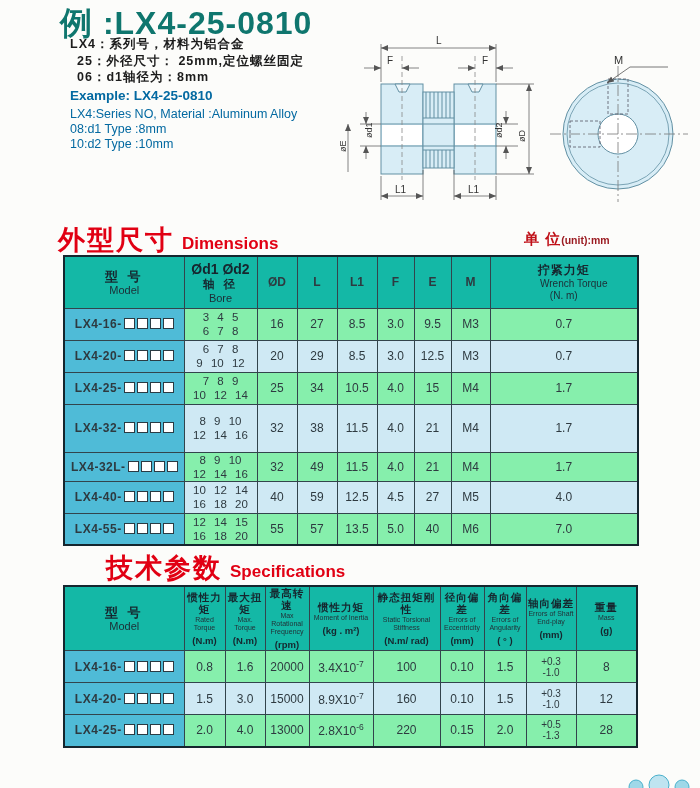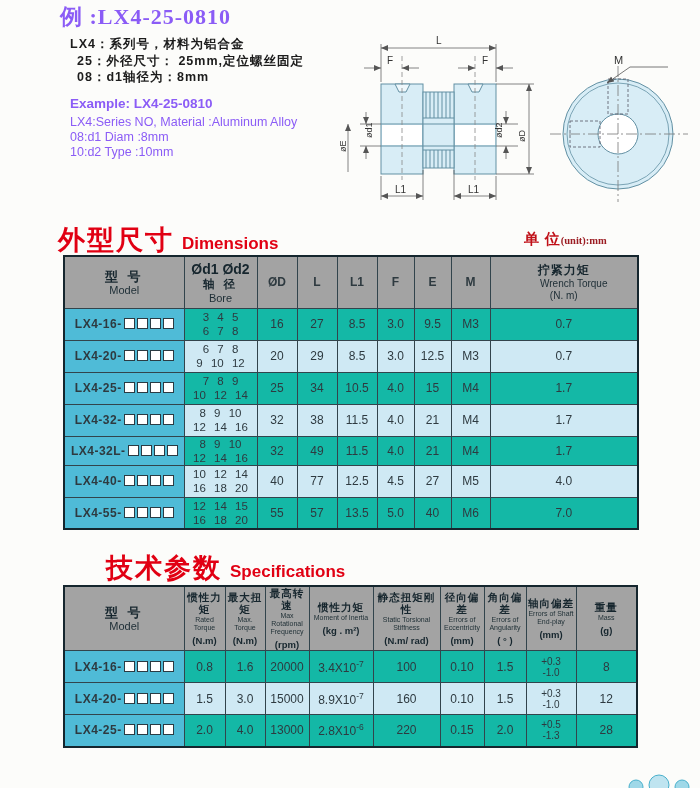--- a/index.html
+++ b/index.html
@@ -2,40 +2,40 @@
 <html><head>
 <meta charset="utf-8">
 <style>
   html,body{margin:0;padding:0;}
   body{
     width:700px;height:788px;position:relative;background:#fcfcfa;
     font-family:"Liberation Sans",sans-serif;color:#222;overflow:hidden;
   }
   .abs{position:absolute;}
   
-  .main-title{left:60px;top:2px;font-size:22px;font-weight:bold;color:#8b5cf6;letter-spacing:1px;font-family:Liberation Serif, serif;}
+  .main-title{left:60px;top:2px;font-size:32px;font-weight:bold;color:#0f766e;letter-spacing:1px;}
   .cn-block{left:70px;top:36px;font-size:12.5px;font-weight:bold;color:#1c1c1c;line-height:16.5px;letter-spacing:1px;}
   .cn-block .ind{padding-left:7px;}
-  .en-block{left:70px;top:96px;font-size:12.5px;color:#8b5cf6;line-height:15px;}
+  .en-block{left:70px;top:88px;font-size:12.5px;color:#0369a1;line-height:15px;}
   .en-title{font-weight:bold;font-size:13.5px;margin-bottom:4px;}
   .en-block .ind{padding-left:6px;}
   
   .sec-head{display:flex;align-items:baseline;gap:8px;}
   .sec-cn{font-size:27px;font-weight:bold;color:#e10013;letter-spacing:2px;}
   .sec-en{font-size:17px;font-weight:bold;color:#e10013;}
   .unit-note{font-weight:bold;color:#c01018;font-size:15px;letter-spacing:1px;}
   .unit-note small{font-weight:bold;font-size:10.5px;color:#9b1c22;letter-spacing:0;}
   
   table{border-collapse:collapse;table-layout:fixed;}
   .dtable{border:2px solid #15262e;}
   .dtable td{border:1px solid #32444c;text-align:center;vertical-align:middle;
     font-size:12px;color:#2e3a40;padding:0;}
-  .hdr td{background:#a3a3a3;}
+  .hdr td{background:#14b8a6;}
   .model-col{background:#4fbbd7;}
-  .row-a td{background:#14b8a6;}
+  .row-a td{background:#86efac;}
   .row-b td{background:#cfe9f4;}
   .row-a td.model-col,.row-b td.model-col{background:#4fbbd7;}
   .h-cn{font-size:13px;font-weight:bold;color:#16262e;letter-spacing:3px;line-height:15px;}
   .h-en{font-size:11px;color:#1d2d35;line-height:12px;}
   .h-sym{font-size:14px;font-weight:bold;color:#16262e;line-height:16px;}
   .h-big{font-size:17px;font-weight:bold;color:#16262e;}
   .h-cn2{font-size:10.5px;font-weight:bold;color:#16262e;letter-spacing:1px;line-height:12px;}
   .h-en2{font-size:7px;color:#223238;line-height:8px;padding:1px 1px;}
   .h-unit{font-size:9.5px;font-weight:bold;color:#16262e;line-height:11px;padding-top:2px;}
   .model-cell{font-size:11px;font-weight:bold;color:#16202c;letter-spacing:.5px;white-space:nowrap;}
@@ -48,27 +48,27 @@
   .footer-logo{right:2px;bottom:0;width:78px;height:15px;overflow:hidden;}
 </style>
 </head>
 <body>
 
 <div class="abs main-title">例 :LX4-25-0810</div>
 
 <div class="abs cn-block">
   <div>LX4：系列号，材料为铝合金</div>
   <div class="ind">25：外径尺寸： 25mm,定位螺丝固定</div>
-  <div class="ind">08：d1轴径为：8mm</div>
+  <div class="ind">06：d1轴径为：8mm</div>
 </div>
 
 <div class="abs en-block">
   <div class="en-title">Example: LX4-25-0810</div>
   <div>LX4:Series NO, Material :Aluminum Alloy</div>
-  <div>08:d1 Diam :8mm</div>
+  <div>08:d1 Type :8mm</div>
   <div>10:d2 Type :10mm</div>
 </div>
 
 <div class="abs drawing-box">
 <svg width="364" height="204" viewBox="0 0 364 204" xmlns="http://www.w3.org/2000/svg">
   <defs>
     <marker id="arE" markerWidth="9" markerHeight="8" refX="7" refY="3" orient="auto" markerUnits="userSpaceOnUse">
       <path d="M0,0 L7,3 L0,6 Z" fill="#555"></path>
     </marker>
     <marker id="arS" markerWidth="9" markerHeight="8" refX="7" refY="3" orient="auto-start-reverse" markerUnits="userSpaceOnUse">
@@ -166,21 +166,21 @@
     <text x="166" y="126" font-size="9" transform="rotate(-90 166 126)">ød2</text>
     <text x="189" y="130" font-size="9" transform="rotate(-90 189 130)">øD</text>
   </g>
 </svg>
 </div>
 
 <div class="abs sec-head" style="left:58px;top:222px;">
   <span class="sec-cn">外型尺寸</span>
   <span class="sec-en">Dimensions</span>
 </div>
-<div class="abs unit-note" style="left:524px;top:230px;font-family:Liberation Serif, serif;">
+<div class="abs unit-note" style="left:524px;top:230px;">
   <span>单 位</span><small>(unit):mm</small>
 </div>
 
 <table class="abs dtable" style="left:63px;top:255px;width:574px;">
   <colgroup>
     <col style="width:120px">
       <col style="width:73px">
       <col style="width:40px">
       <col style="width:40px">
     <col style="width:40px">
@@ -247,21 +247,21 @@
           <div>10 12 14</div>
         </td>
     <td>25</td>
     <td>34</td>
     <td>10.5</td>
     <td>4.0</td>
     <td>15</td>
     <td>M4</td>
     <td>1.7</td>
   </tr>
-  <tr class="row-b" style="height:32px;padding-left:24px;">
+  <tr class="row-b" style="height:48px;padding-left:24px;">
     <td class="model-col model-cell"><span>LX4-32-</span><span class="code-box"></span><span class="code-box"></span><span class="code-box"></span><span class="code-box"></span></td>
     <td class="bore-cell">
           <div>8 9 10</div>
           <div>12 14 16</div>
         </td>
     <td>32</td>
     <td>38</td>
     <td>11.5</td>
     <td>4.0</td>
     <td>21</td>
@@ -282,21 +282,21 @@
     <td>M4</td>
     <td>1.7</td>
   </tr>
   <tr class="row-b" style="height:32px;">
     <td class="model-col model-cell"><span>LX4-40-</span><span class="code-box"></span><span class="code-box"></span><span class="code-box"></span><span class="code-box"></span></td>
     <td class="bore-cell">
           <div>10 12 14</div>
           <div>16 18 20</div>
         </td>
     <td>40</td>
-    <td>77</td>
+    <td>59</td>
     <td>12.5</td>
     <td>4.5</td>
     <td>27</td>
     <td>M5</td>
     <td>4.0</td>
   </tr>
   <tr class="row-a" style="height:32px;">
     <td class="model-col model-cell"><span>LX4-55-</span><span class="code-box"></span><span class="code-box"></span><span class="code-box"></span><span class="code-box"></span></td>
     <td class="bore-cell">
           <div>12 14 15</div>

